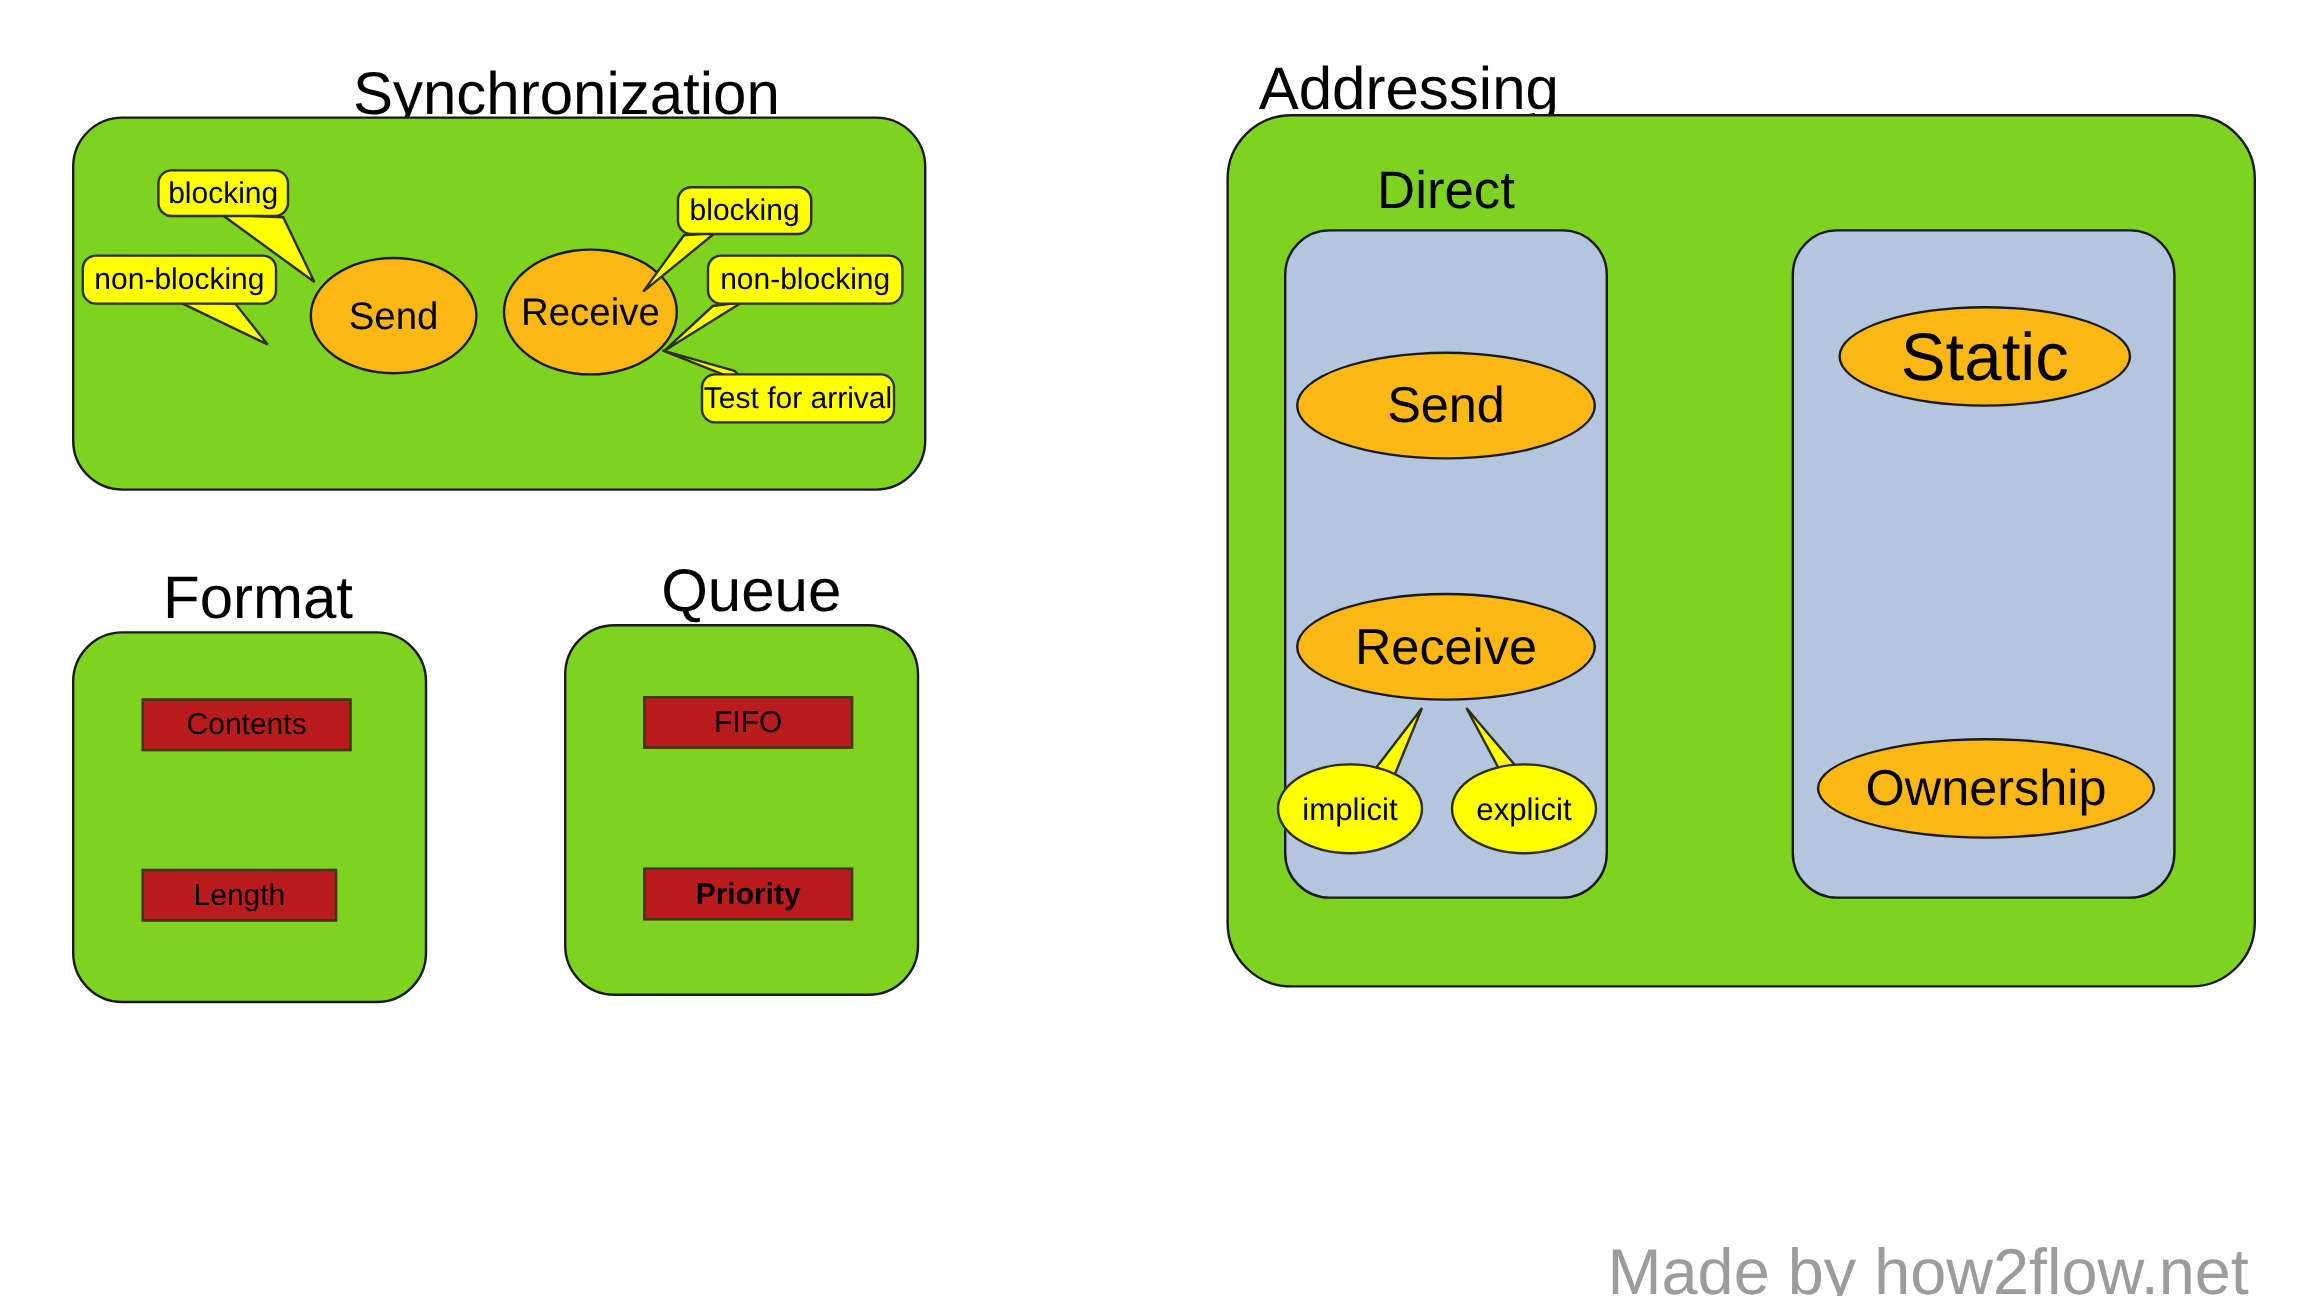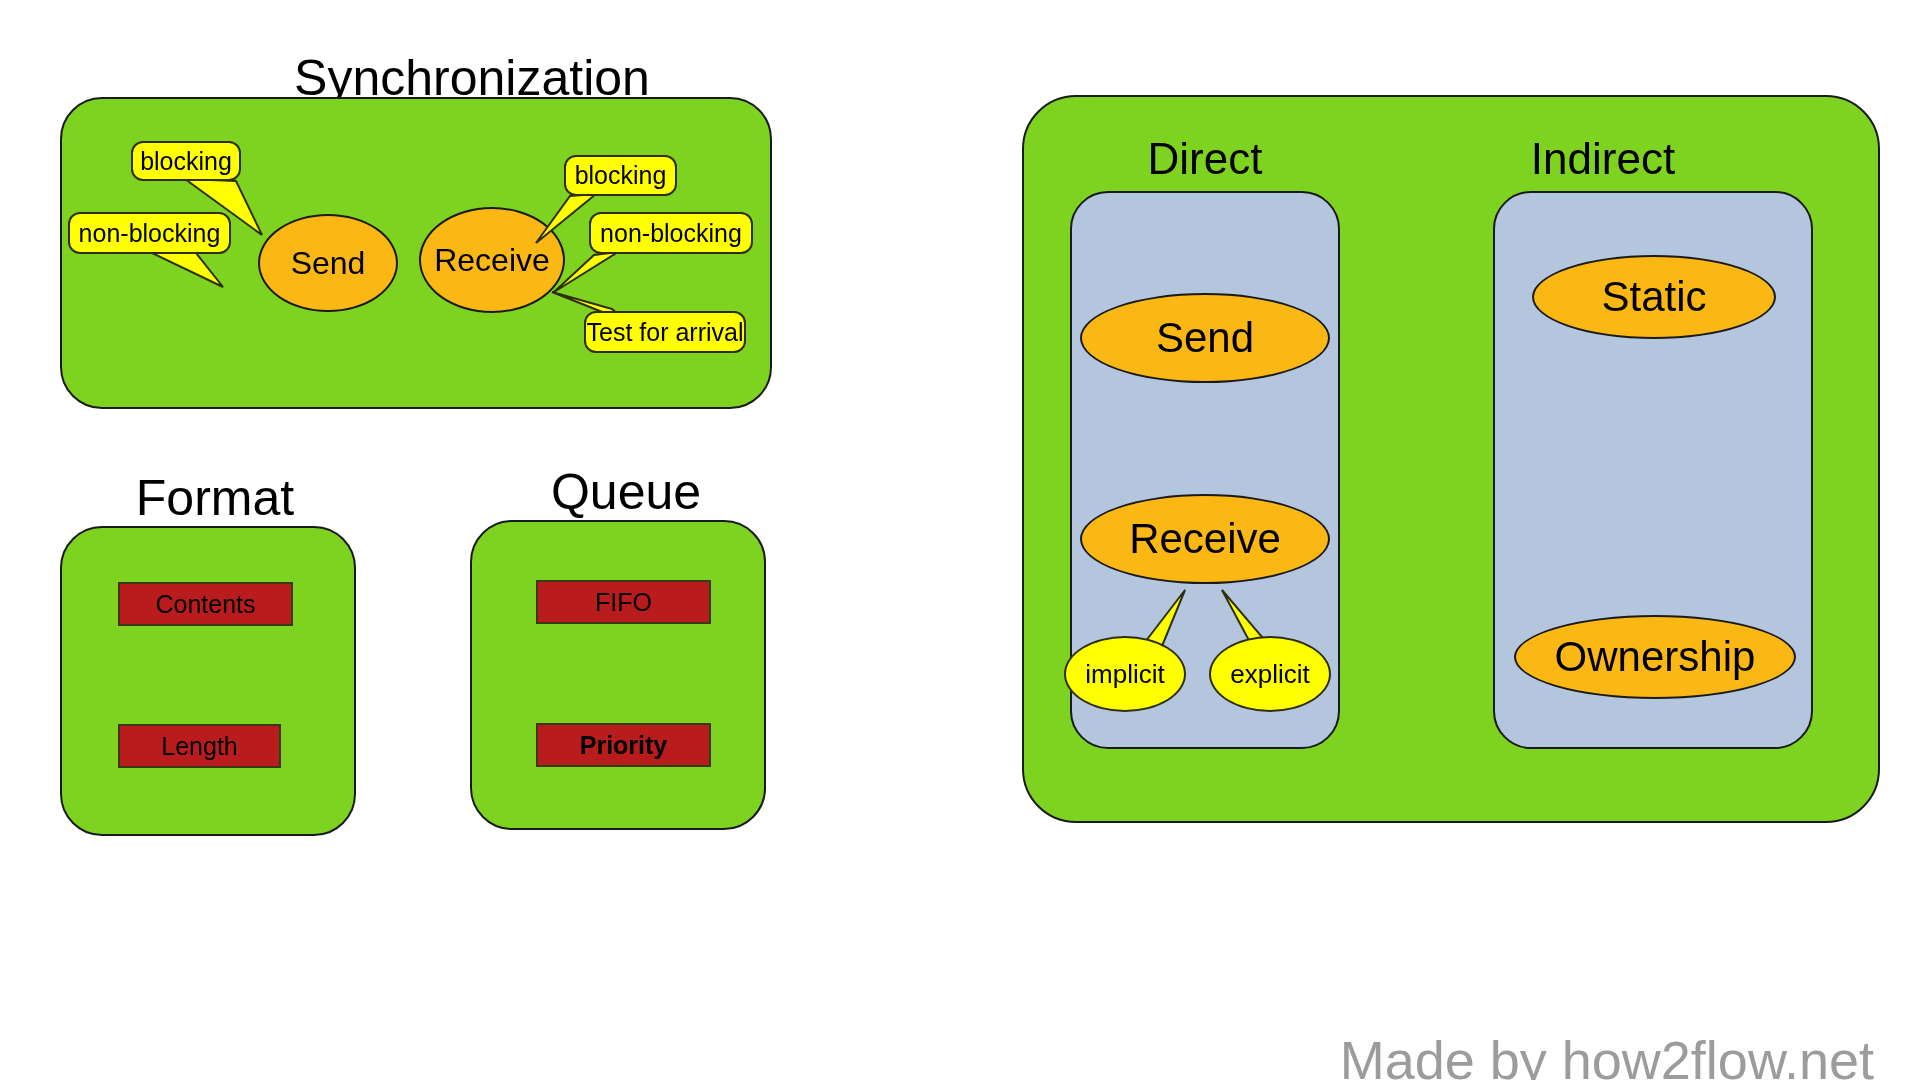--- a/index.html
+++ b/index.html
@@ -180,40 +180,40 @@
   <div class="yellow-rect" style="left:118px; top:685px; width:163px; height:44px;">Length</div>
 
   <div class="group-title" style="left:482px; top:428px; width:288px;">Queue</div>
 
   <div class="green-box" style="left:470px; top:481px; width:296px; height:310px; border-radius:42px;"></div>
 
   <div class="yellow-rect" style="left:536px; top:541px; width:175px; height:44px;">FIFO</div>
 
   <div class="yellow-rect" style="left:536px; top:684px; width:175px; height:44px;font-weight:bold;">Priority</div>
 
+  <div class="group-title" style="left:1010px; top:10px; width:328px;">Addressing</div>
 
   <div class="green-box" style="left:1022px; top:56px; width:858px; height:728px; border-radius:54px;"></div>
 
   <div class="sub-title" style="left:1060px; top:98px; width:290px;">Direct</div>
 
   <div class="blue-panel" style="left:1070px; top:152px; width:270px; height:558px;"></div>
 
   <div class="ellipse" style="left:1080px; top:254px; width:250px; height:90px; font-size:42px;">Send</div>
 
   <div class="ellipse" style="left:1080px; top:455px; width:250px; height:90px; font-size:42px;">Receive</div>
 
   <div class="callout-ellipse" style="left:1064px; top:597px; width:122px; height:76px;">implicit</div>
 
   <div class="callout-ellipse" style="left:1209px; top:597px; width:122px; height:76px;">explicit</div>
 
-  <div class="sub-title" style="left:1430px; top:98px; width:346px;">Indirect</div>
 
   <div class="blue-panel" style="left:1493px; top:152px; width:320px; height:558px;"></div>
 
-  <div class="ellipse" style="left:1532px; top:216px; width:244px; height:84px; font-size:42px;">Static</div>
+  <div class="ellipse" style="left:1532px; top:216px; width:244px; height:84px; font-size:56px;">Static</div>
 
 
   <div class="ellipse" style="left:1514px; top:576px; width:282px; height:84px; font-size:42px;">Ownership</div>
 
   <svg id="tails" viewBox="0 0 1920 1080" preserveAspectRatio="none">
 
     <polygon points="185,140 262,196 236,142" fill="#FFFF00" stroke="#2e2e0d" stroke-width="2"></polygon>
 
     <polygon points="150,213 223,248 196,214" fill="#FFFF00" stroke="#2e2e0d" stroke-width="2"></polygon>
 

